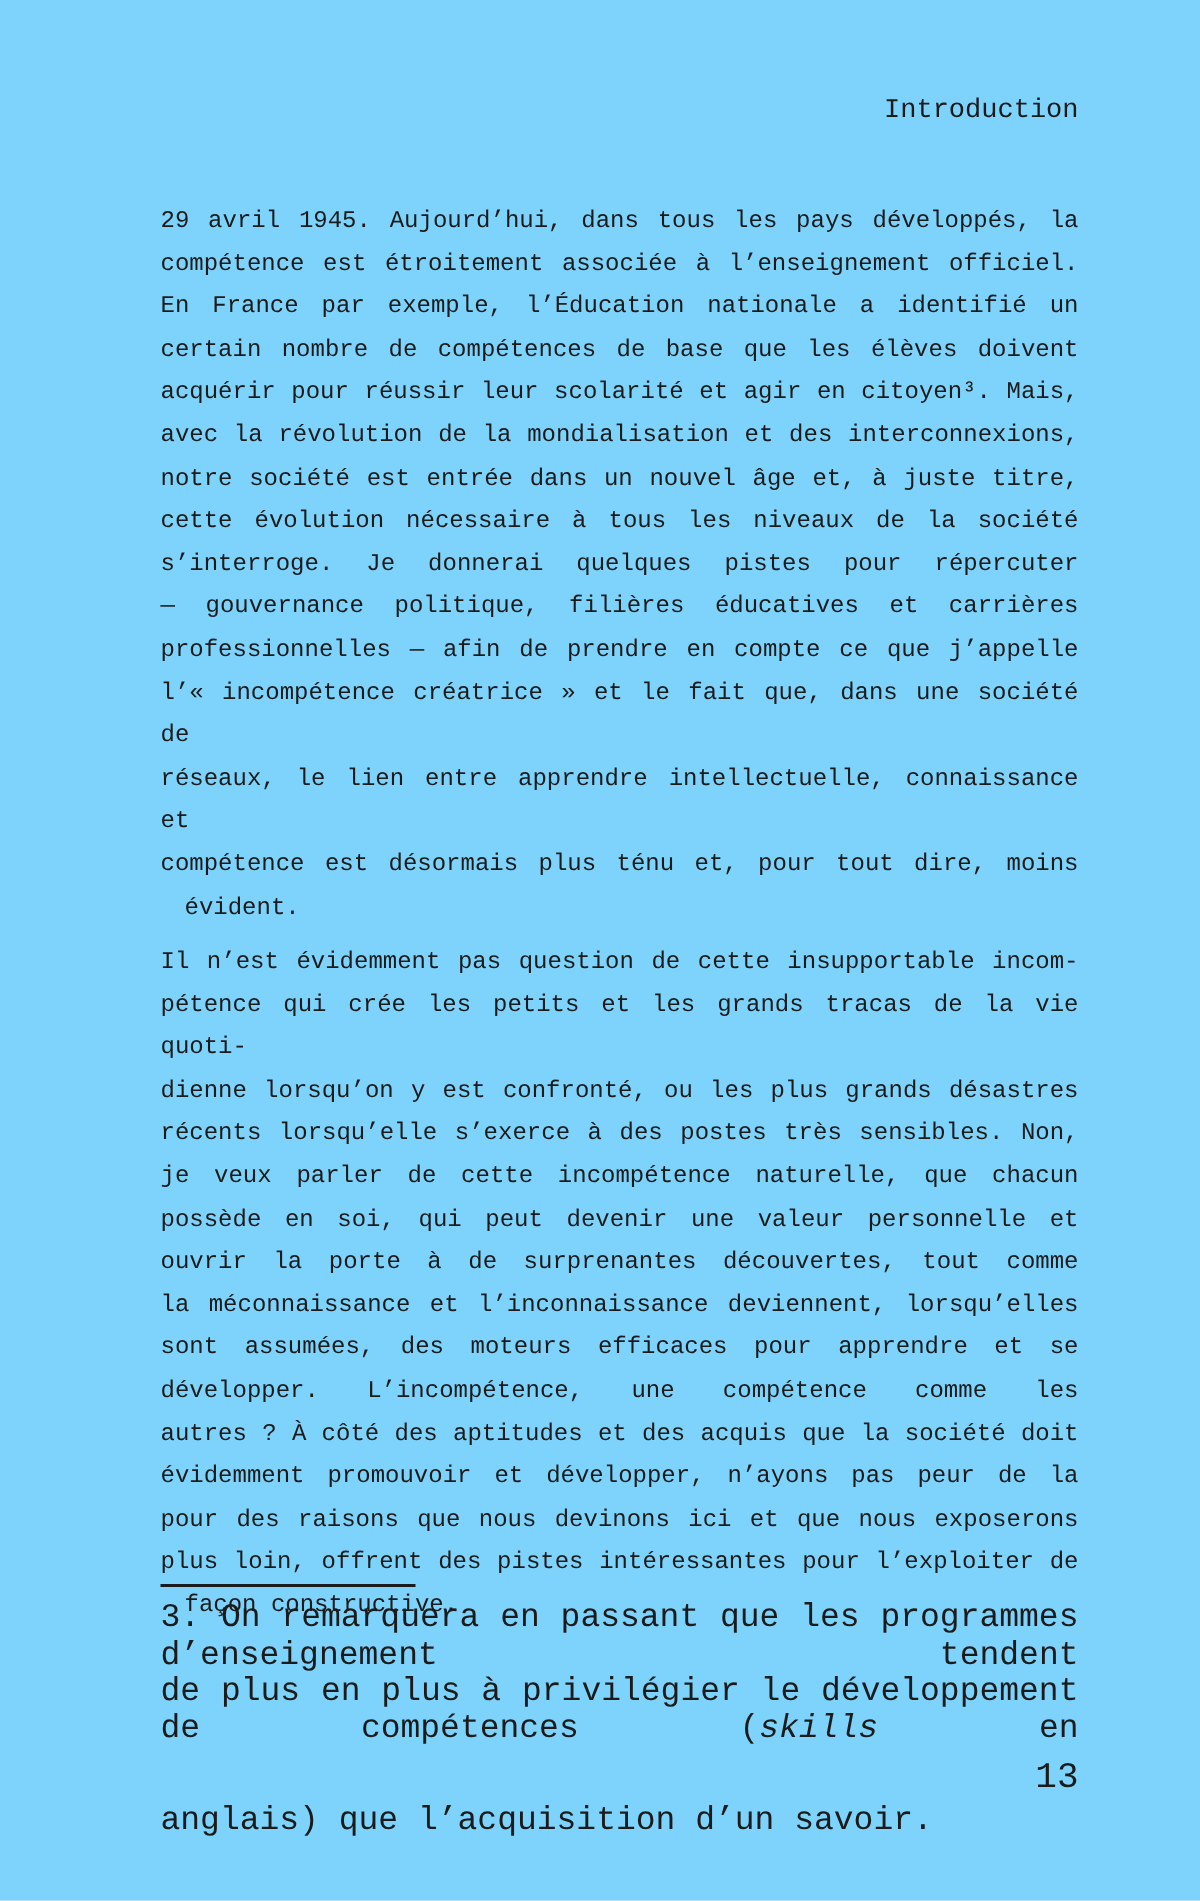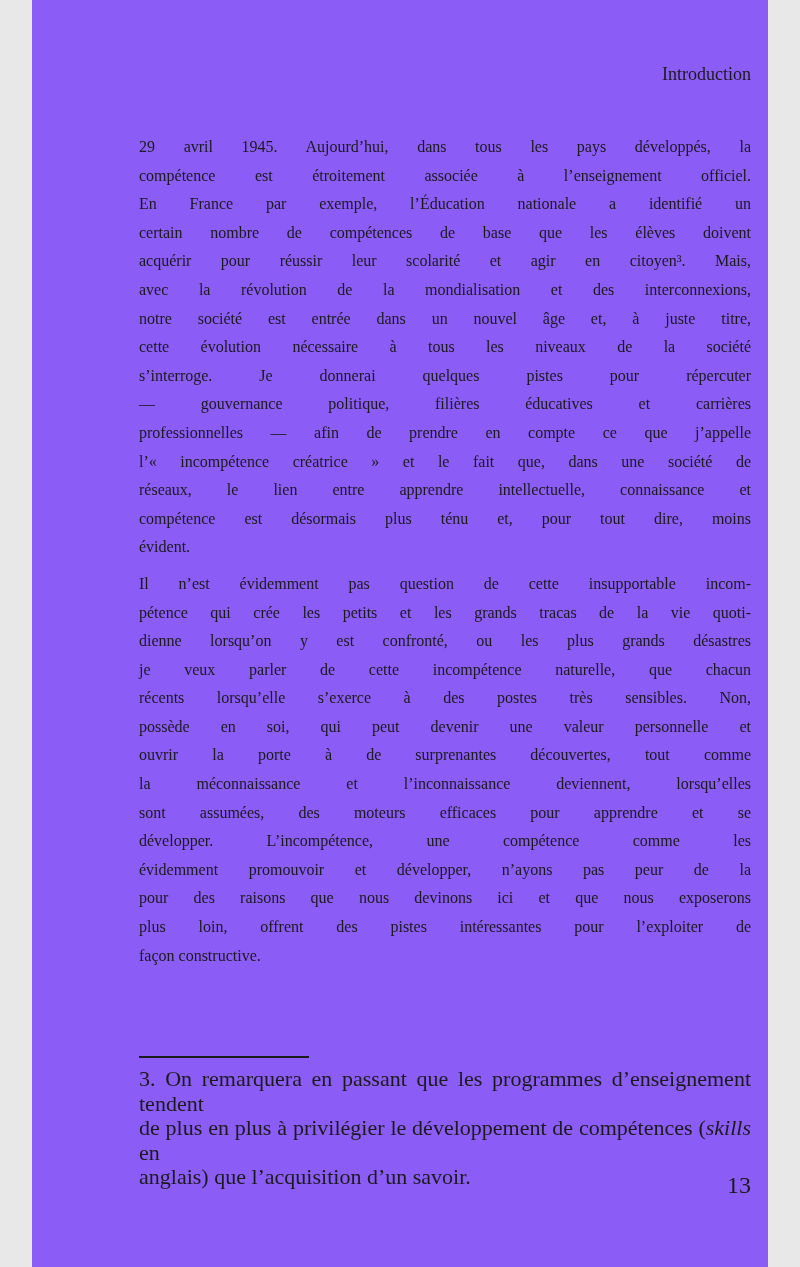--- a/index.html
+++ b/index.html
@@ -2,25 +2,25 @@
 <html><head>
 <meta charset="utf-8">
 <style>
   html, body {
     margin: 0;
     padding: 0;
     background: #e8e8e8;
   }
   .page {
     position: relative;
-    width: 736px;
+    width: 800px;
     height: 1267px;
     margin: 0 auto;
-    background: #8b5cf6;
-    font-family: Liberation Serif, serif;
+    background: #7dd3fc;
+    font-family: Liberation Mono, monospace;
     color: #1b1b1b;
     overflow: hidden;
   }
   .content {
     position: absolute;
     left: 107px;
     top: 0;
     width: 612px;
     height: 100%;
   }
@@ -44,40 +44,42 @@
   }
   .para2 {
     margin-top: 8px;
   }
   .line {
     text-align: justify;
     text-align-last: justify;
   }
   .line.para-last {
     text-align-last: left;
+    margin-left: 16px;
   }
   .footnote {
     position: absolute;
     top: 1056px;
     left: 0;
     right: 0;
   }
   .fn-rule {
     width: 170px;
     border-top: 2px solid #1b1b1b;
     margin-bottom: 9px;
   }
   .fn-line {
     font-size: 22px;
     line-height: 24.6px;
     text-align: justify;
     text-align-last: justify;
   }
   .fn-line.fn-last {
     text-align-last: left;
+    margin-top: 37px;
   }
   .it {
     font-style: italic;
   }
   .page-number {
     position: absolute;
     top: 1172px;
     right: 0;
     font-size: 24px;
     text-align: right;
@@ -106,27 +108,28 @@
           <div class="line">professionnelles — afin de prendre en compte ce que j’appelle</div>
           <div class="line">l’« incompétence créatrice » et le fait que, dans une société de</div>
           <div class="line">réseaux, le lien entre apprendre intellectuelle, connaissance et</div>
           <div class="line">compétence est désormais plus ténu et, pour tout dire, moins</div>
           <div class="line para-last">évident.</div>
         </div>
       <div class="paragraph para2">
           <div class="line">Il n’est évidemment pas question de cette insupportable incom-</div>
           <div class="line">pétence qui crée les petits et les grands tracas de la vie quoti-</div>
           <div class="line">dienne lorsqu’on y est confronté, ou les plus grands désastres</div>
+          <div class="line">récents lorsqu’elle s’exerce à des postes très sensibles. Non,</div>
           <div class="line">je veux parler de cette incompétence naturelle, que chacun</div>
-          <div class="line">récents lorsqu’elle s’exerce à des postes très sensibles. Non,</div>
           <div class="line">possède en soi, qui peut devenir une valeur personnelle et</div>
           <div class="line">ouvrir la porte à de surprenantes découvertes, tout comme</div>
           <div class="line">la méconnaissance et l’inconnaissance deviennent, lorsqu’elles</div>
           <div class="line">sont assumées, des moteurs efficaces pour apprendre et se</div>
           <div class="line">développer. L’incompétence, une compétence comme les</div>
+          <div class="line">autres ? À côté des aptitudes et des acquis que la société doit</div>
           <div class="line">évidemment promouvoir et développer, n’ayons pas peur de la</div>
           <div class="line">pour des raisons que nous devinons ici et que nous exposerons</div>
           <div class="line">plus loin, offrent des pistes intéressantes pour l’exploiter de</div>
           <div class="line para-last">façon constructive.</div>
         </div>
     </div>
 
     <div class="footnote">
       <div class="fn-rule"></div>
       <div class="fn-line">3. On remarquera en passant que les programmes d’enseignement tendent</div>

